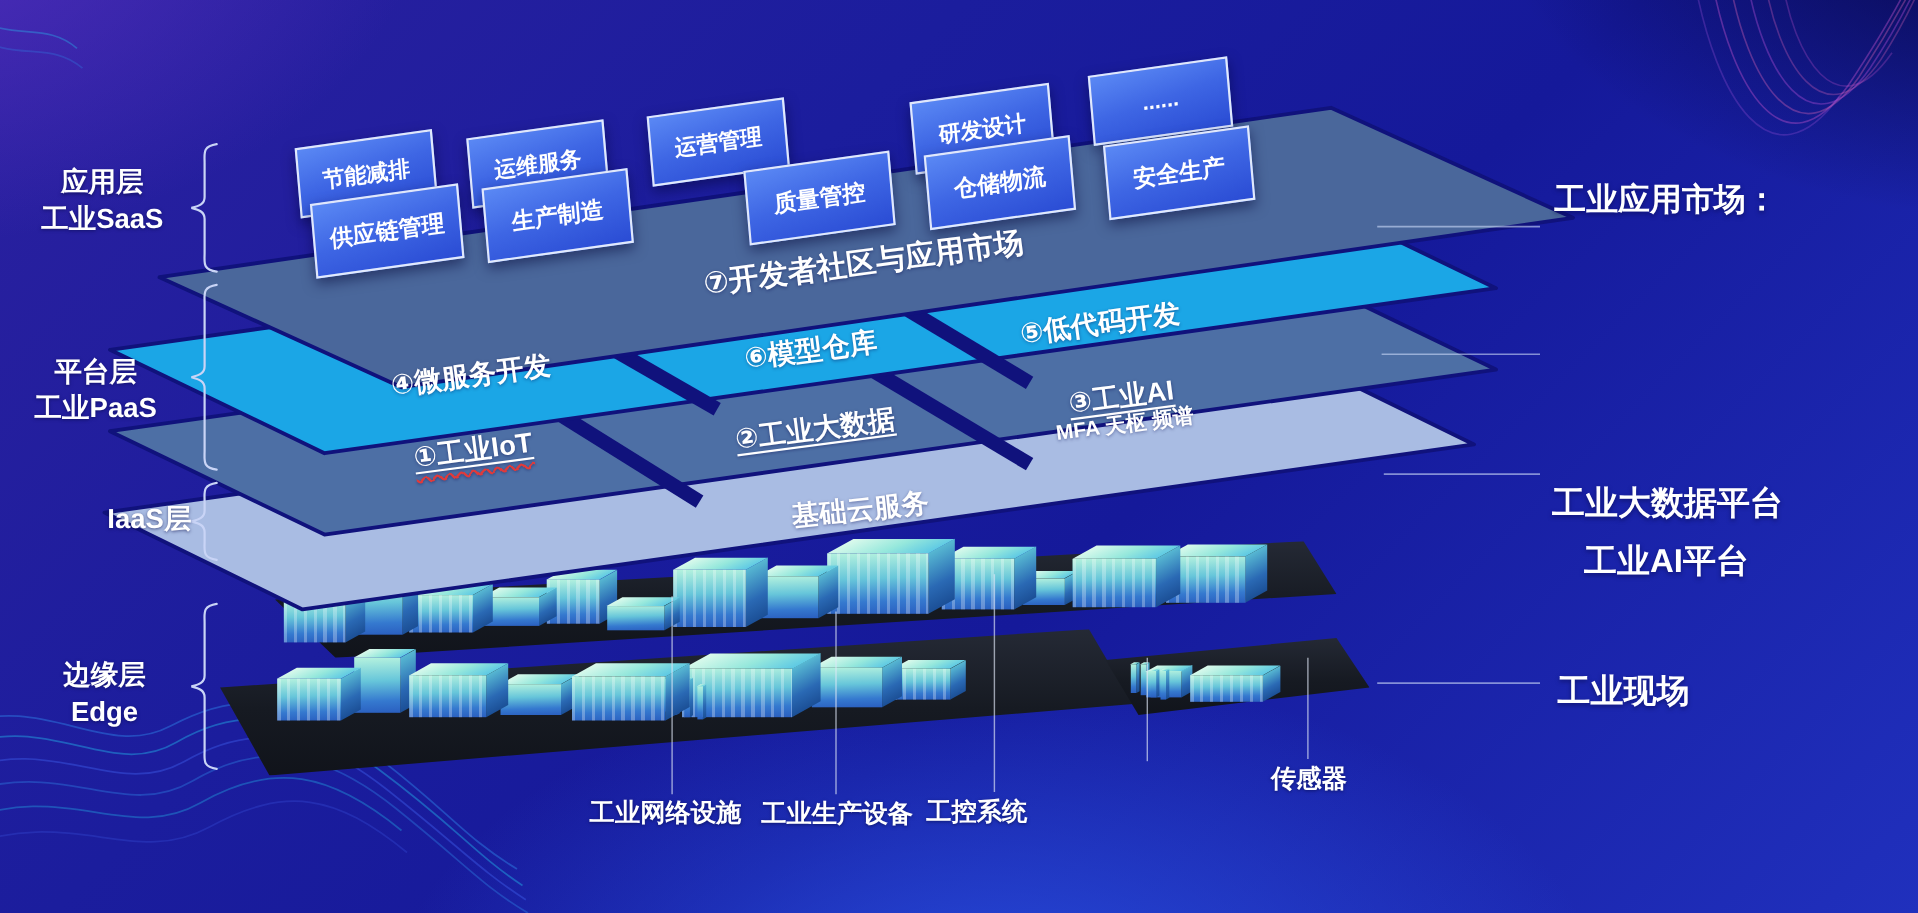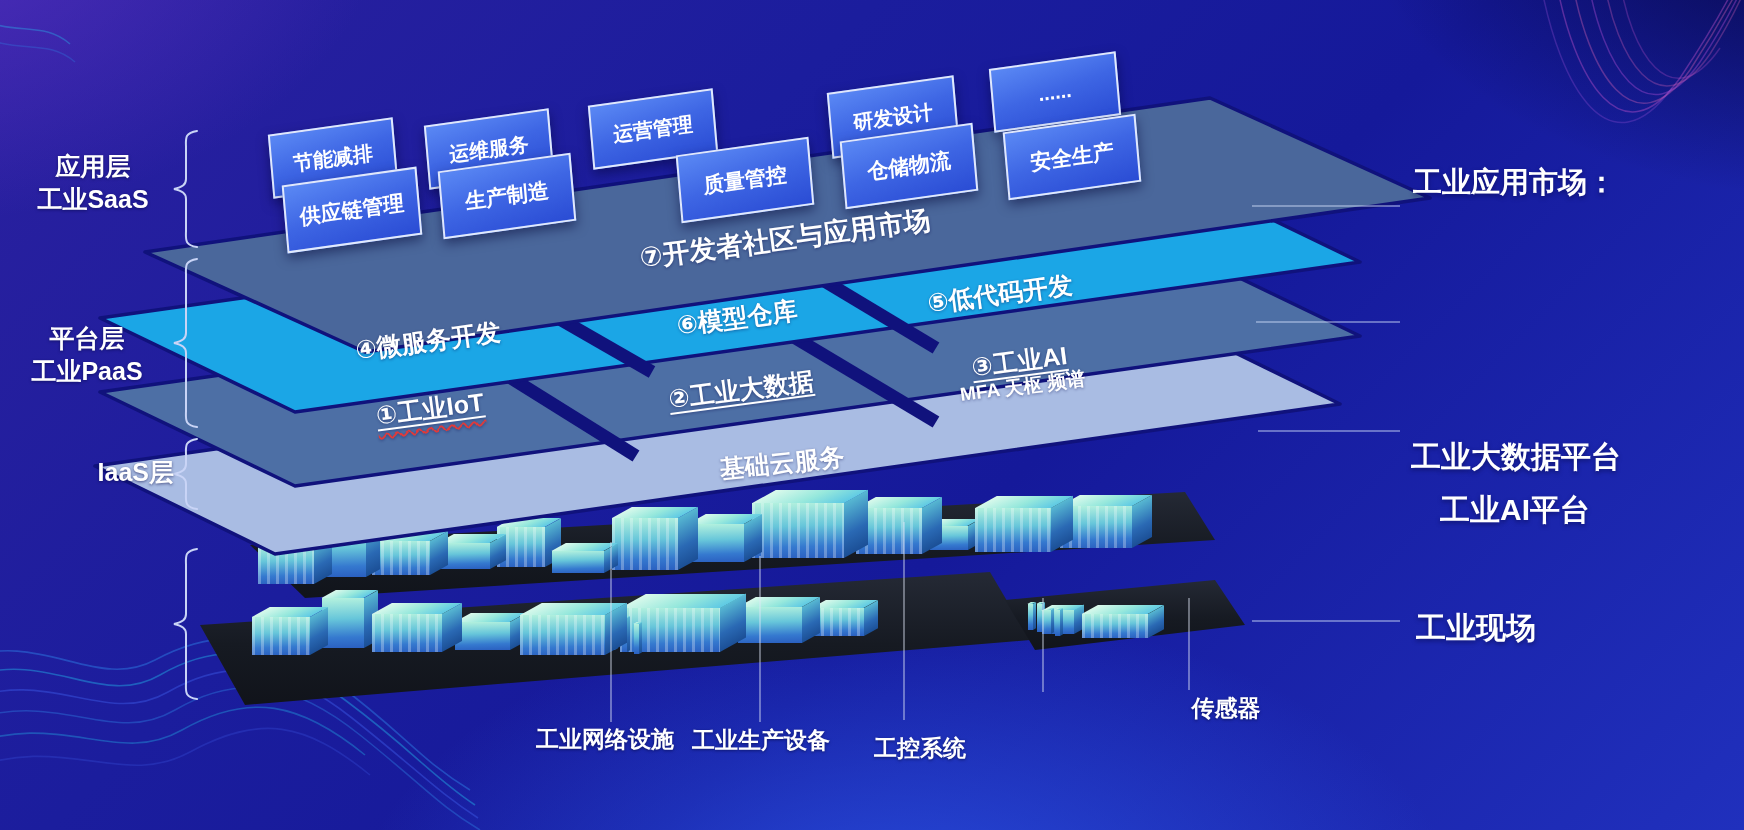--- a/index.html
+++ b/index.html
@@ -219,20 +219,24 @@
     <div>应用层</div>
     <div>工业SaaS</div>
   </div>
   <div class="lcap" style="left:2px;top:322px;">
     <div>平台层</div>
     <div>工业PaaS</div>
   </div>
   <div class="lcap" style="left:4px;top:456px;text-align:right;">
     <div>IaaS层</div>
   </div>
+  <div class="lcap" style="left:10px;top:598px;">
+    <div>边缘层</div>
+    <div>Edge</div>
+  </div>
 
   <div class="box" style="left:333px;top:158px;width:122px;height:60px;">
       <span>节能减排</span>
     </div>
   <div class="box" style="left:489px;top:149px;width:122px;height:60px;">
       <span>运维服务</span>
     </div>
   <div class="box" style="left:653px;top:129px;width:122px;height:60px;">
       <span>运营管理</span>
     </div>
@@ -273,16 +277,16 @@
 
   <div class="rcap h2" style="left:1413px;top:160px;">
     <div>工业应用市场：</div>
   </div>
   <div class="rcap" style="left:1411px;top:437px;">工业大数据平台</div>
   <div class="rcap" style="left:1412px;top:490px;margin-left:28px;">工业AI平台</div>
   <div class="rcap" style="left:1416px;top:608px;">工业现场</div>
 
   <div class="bcap" style="left:605px;top:739px;">工业网络设施</div>
   <div class="bcap" style="left:761px;top:740px;">工业生产设备</div>
-  <div class="bcap" style="left:920px;top:738px;margin-top:10px;">工控系统</div>
-  <div class="bcap" style="left:1190px;top:708px;margin-left:36px;">传感器</div>
+  <div class="bcap" style="left:888px;top:738px;">工控系统</div>
+  <div class="bcap" style="left:1190px;top:708px;">传感器</div>
 
 </div>
 
 </body></html>

